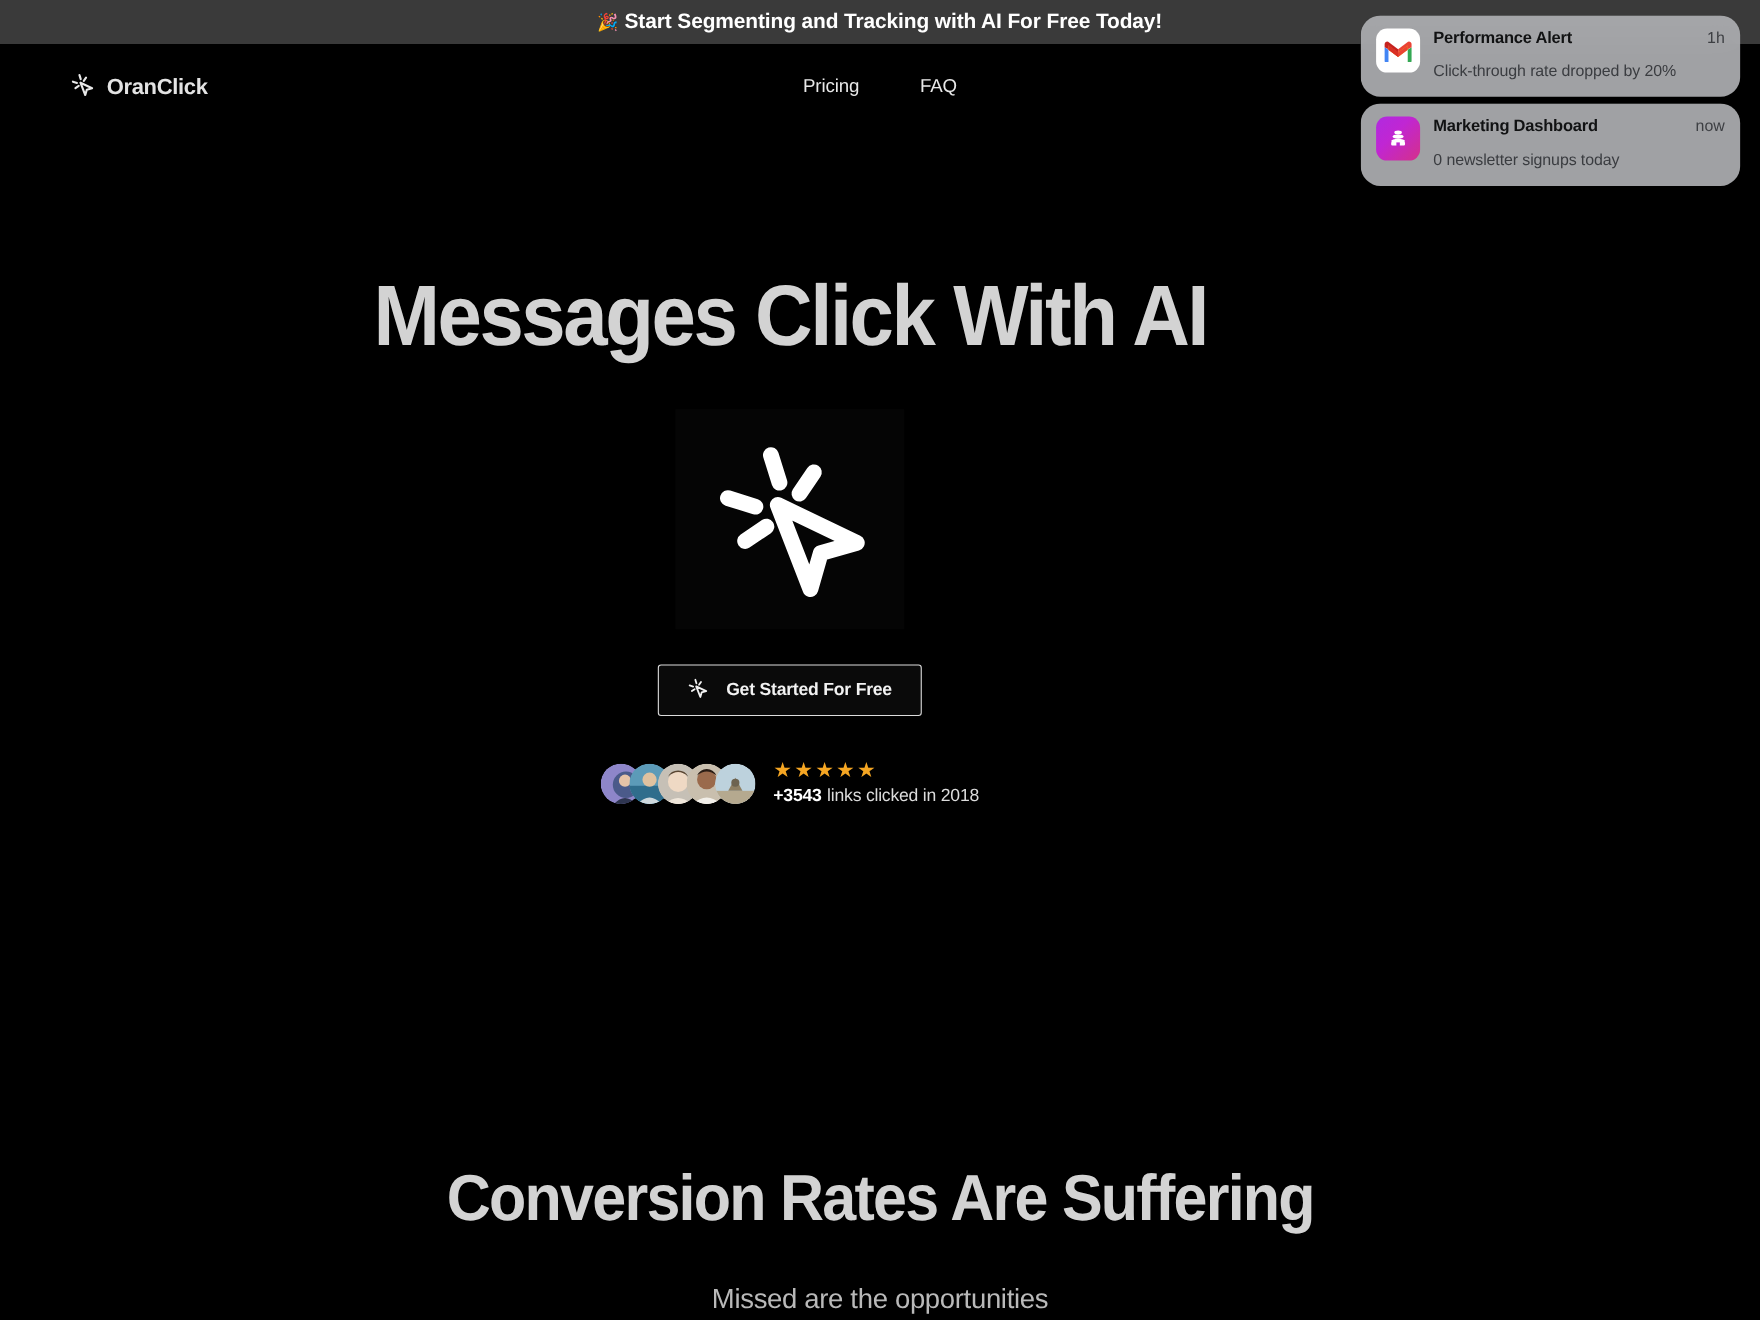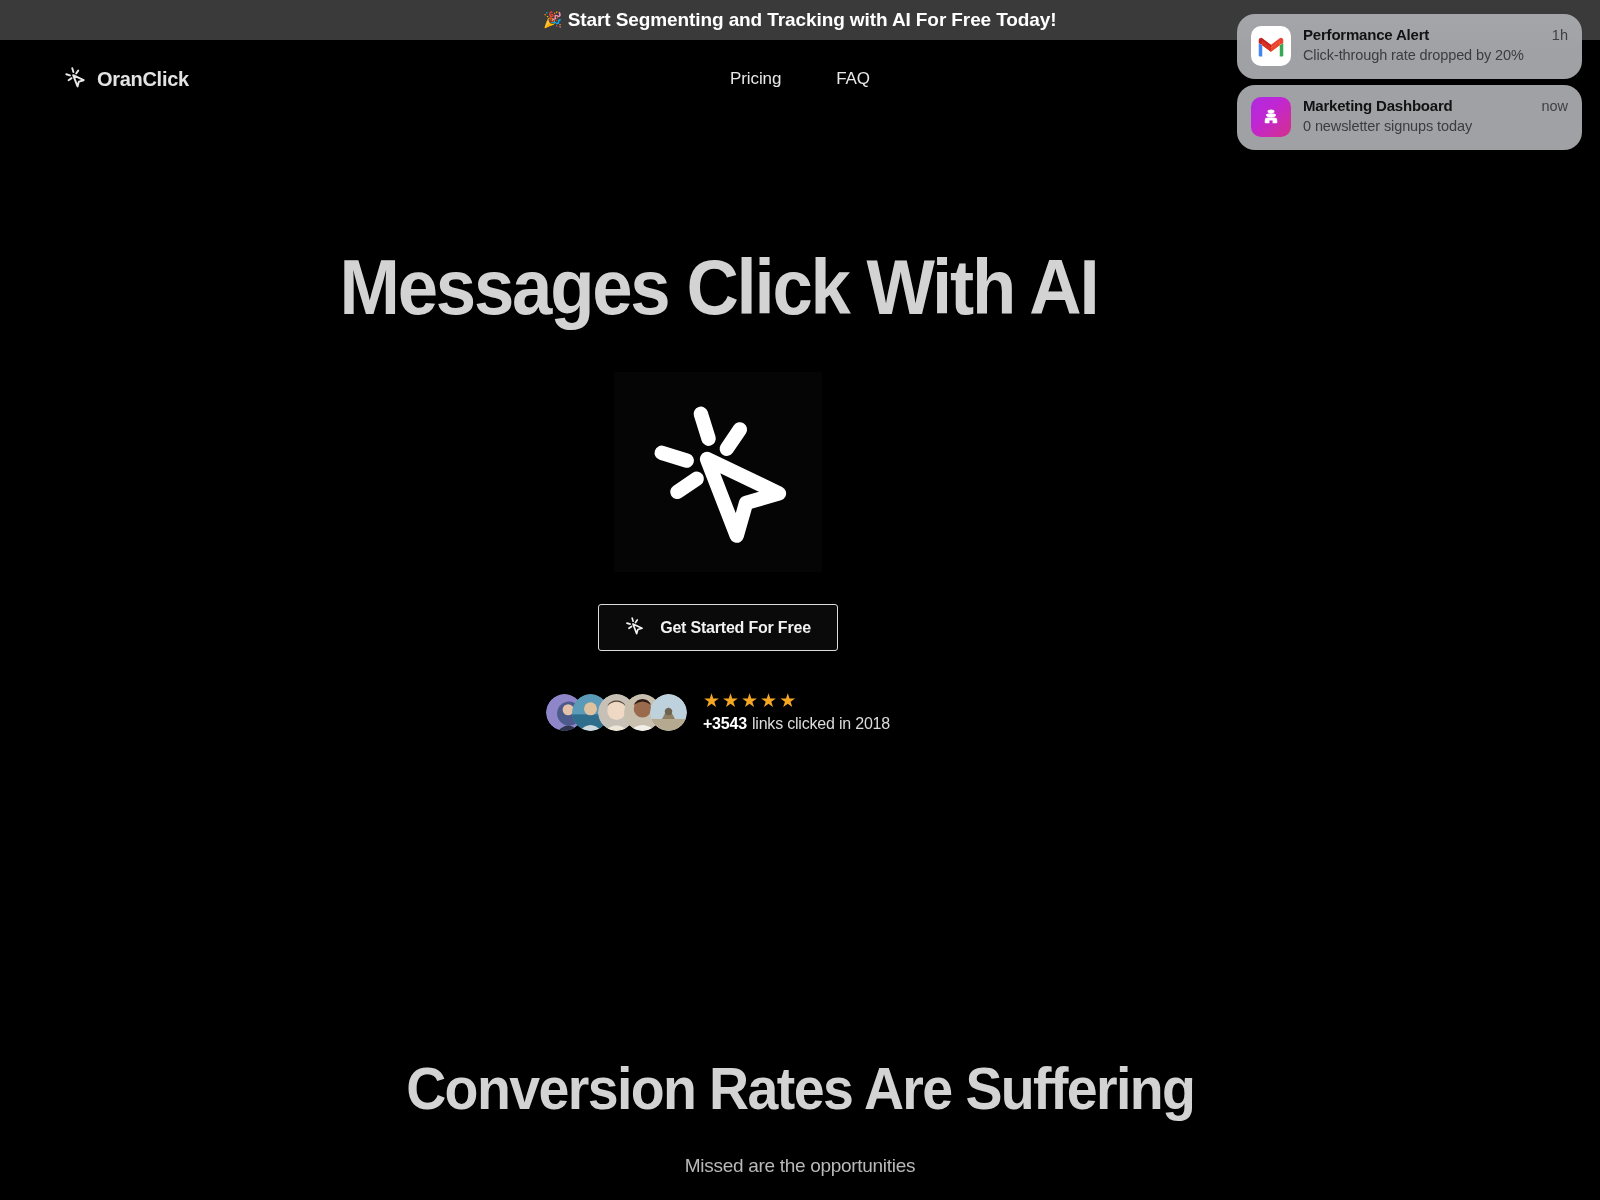--- a/index.html
+++ b/index.html
@@ -131,21 +131,21 @@
     font-weight: 400;
     white-space: nowrap;
     flex: 0 0 auto;
     padding-top: 1px;
   }
   .notif-msg {
     color: #3a3c40;
     font-size: 14.5px;
     font-weight: 400;
     line-height: 1.38;
-    margin-top: 2px;
+    margin-top: 12px;
     letter-spacing: -0.1px;
   }
 
   
   .hero {
     position: absolute;
     top: 118px; left: 0;
     width: 1436px;
     display: flex;
     flex-direction: column;
@@ -229,34 +229,35 @@
   .social-text b { font-weight: 700; color: #ffffff; }
 
   
   .section2 {
     position: absolute;
     top: 1060px; left: 0;
     width: 1600px;
     display: flex;
     flex-direction: column;
     align-items: center;
+    gap: 12px;
   }
   .section2-title {
     color: #d3d3d3;
     font-size: 59px;
     font-weight: 700;
     letter-spacing: -1.7px;
     line-height: 1;
     text-align: center;
     transform: scaleX(0.94);
   }
   .section2-sub {
     margin-top: 36px;
     color: #b9b9b9;
-    font-size: 19px;
+    font-size: 25px;
     font-weight: 400;
     letter-spacing: -0.3px;
     text-align: center;
   }
 </style>
 </head>
 <body>
 
 <div class="promo-banner">
   <span class="promo-emoji">🎉</span>

